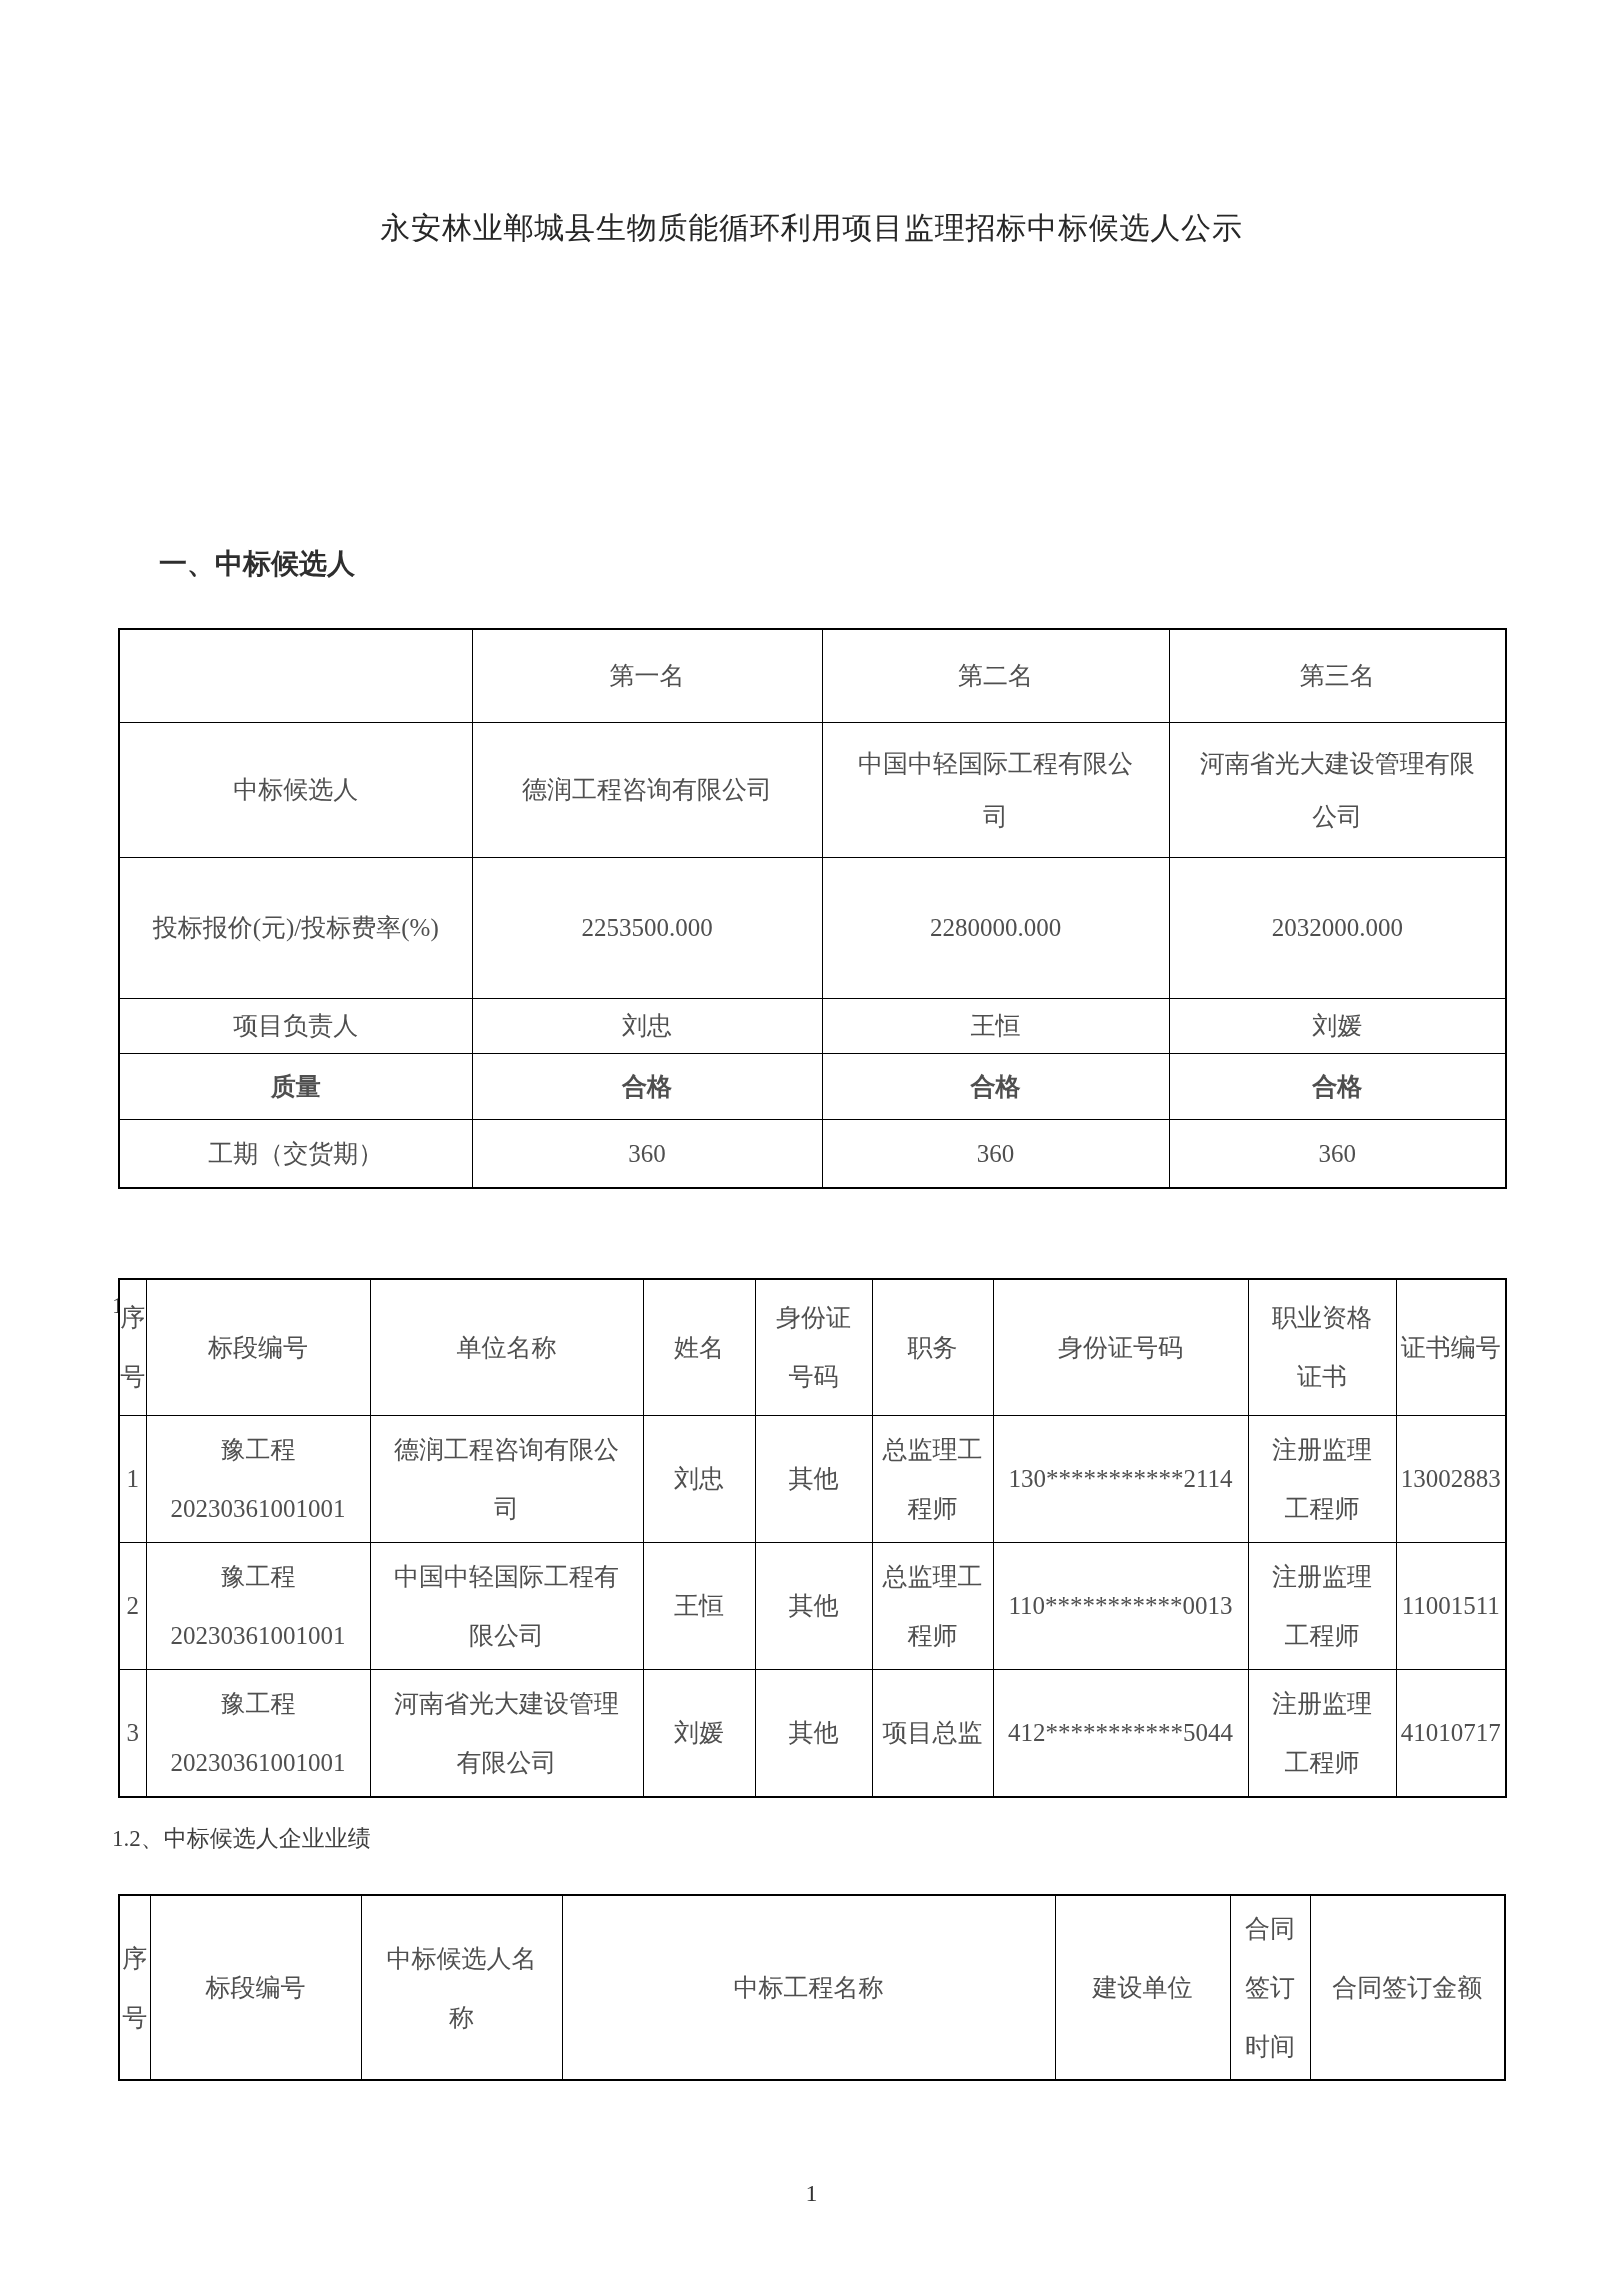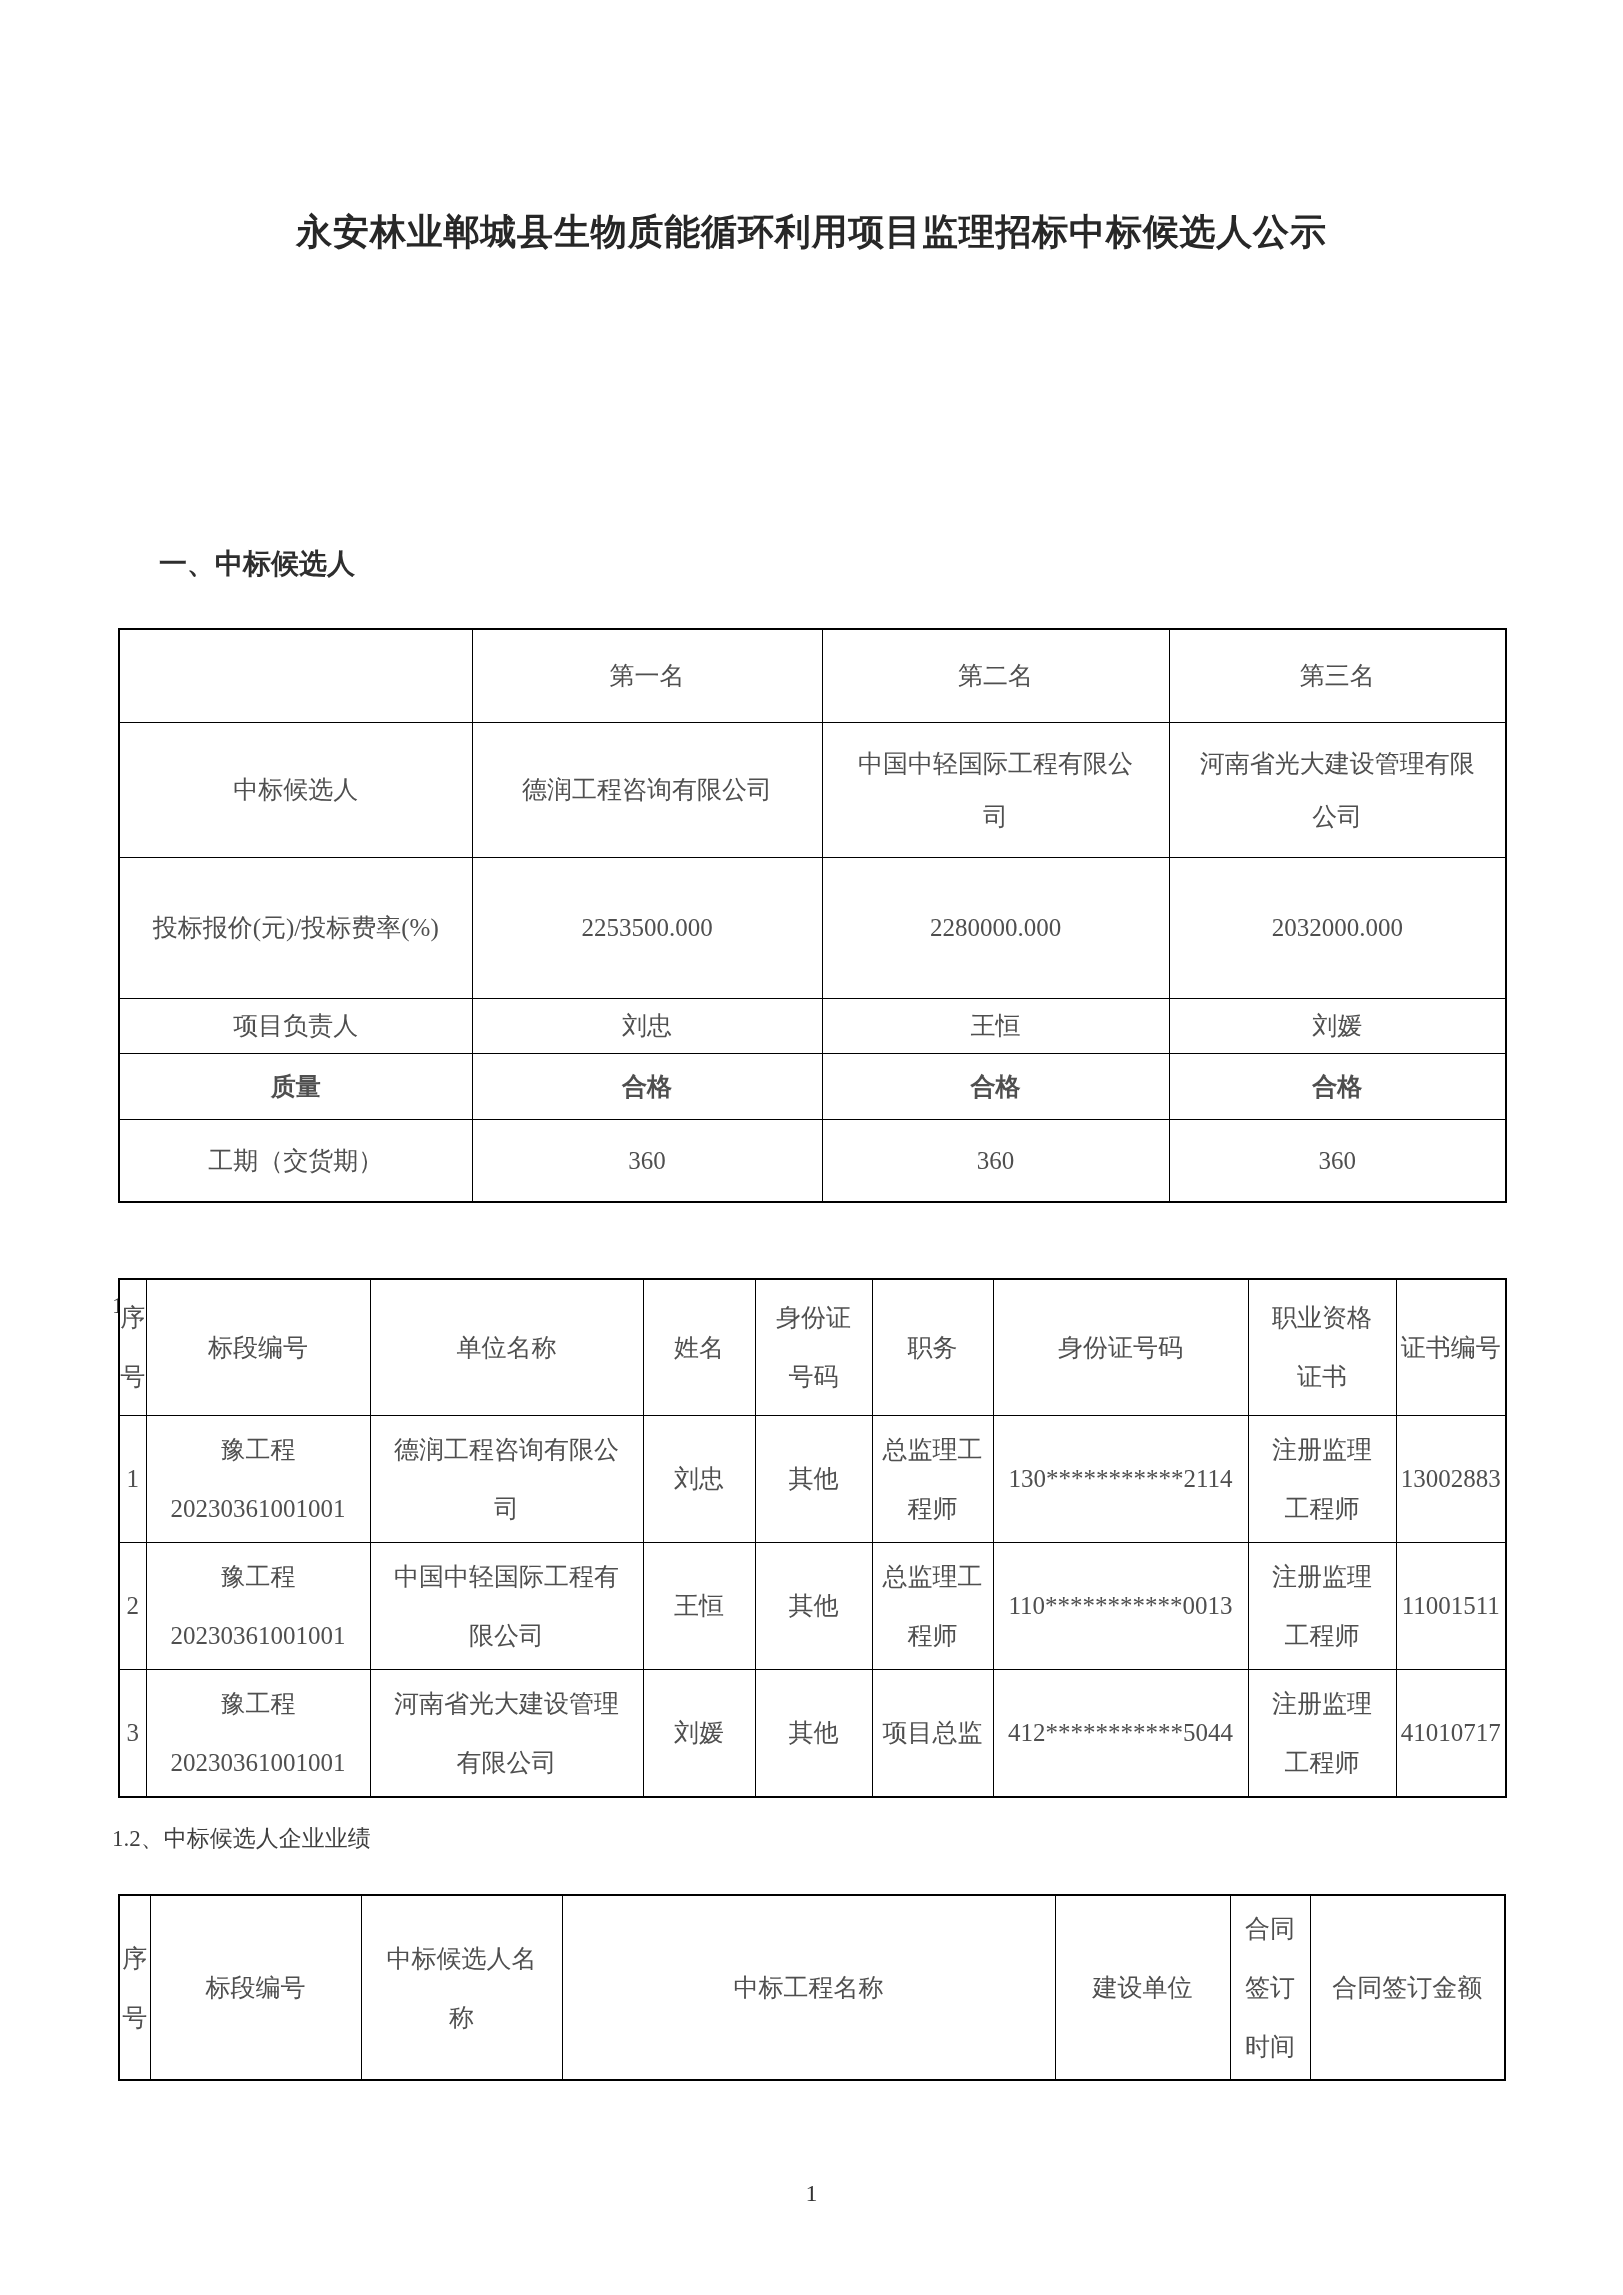--- a/index.html
+++ b/index.html
@@ -3,21 +3,21 @@
 <meta charset="utf-8">
 <style>
   html,body { margin:0; padding:0; background:#ffffff; }
   .page {
     position:relative; width:1623px; height:2295px; background:#ffffff;
     font-family:"Liberation Serif","DejaVu Serif",serif; color:#4a4a4a;
     overflow:hidden;
   }
   .doc-title {
     position:absolute; top:208px; left:0; width:1623px; text-align:center;
-    font-size:36px; font-weight:bold; color:#272727; letter-spacing:0.8px;
+    font-size:30px; font-weight:normal; color:#272727; letter-spacing:0.8px;
   }
   .intro { position:absolute; top:288px; left:112px; width:1420px; font-size:26px; color:#3f3f3f; }
   .intro .line { height:85px; line-height:85px; white-space:nowrap; }
   .h-bold {
     position:absolute; left:112px; top:545px;
     font-size:28px; font-weight:bold; color:#2e2e2e;margin-left:47px;
   }
   .h-sub { position:absolute; left:112px; font-size:23px; color:#3f3f3f; }
   .h-sub.s11 { top:1290px; }
   .h-sub.s12 { top:1823px; }
@@ -29,21 +29,21 @@
     border:1.7px solid #000; text-align:center; vertical-align:middle;
     font-size:25px; color:#4f4f4f; padding:0 3.4px; overflow:hidden;
   }
   .t1 { top:628px; }
   .t1 td { line-height:53px; padding:0 30px; }
   .t1 tr:nth-child(1){ height:93px; }
   .t1 tr:nth-child(2){ height:135px; }
   .t1 tr:nth-child(3){ height:141px; }
   .t1 tr:nth-child(4){ height:55px;margin-top:32px; }
   .t1 tr:nth-child(5){ height:66px;font-weight:bold; }
-  .t1 tr:nth-child(6){ height:83px; }
+  .t1 tr:nth-child(6){ height:69px; }
   .t2 { top:1278px; }
   .t2 td { line-height:59px; }
   .t2 tr:nth-child(1){ height:136px; }
   .t2 tr:nth-child(2){ height:120px; }
   .t2 tr:nth-child(3){ height:120px; }
   .t2 tr:nth-child(4){ height:125px; }
   .t2 td:first-child { padding:0; }
   .t2 td:nth-child(3) { padding:0 13.5px; }
   .t2 td:nth-child(5) { padding:0 10px; }
   .t2 td:nth-child(8) { padding:4px 12px; }

